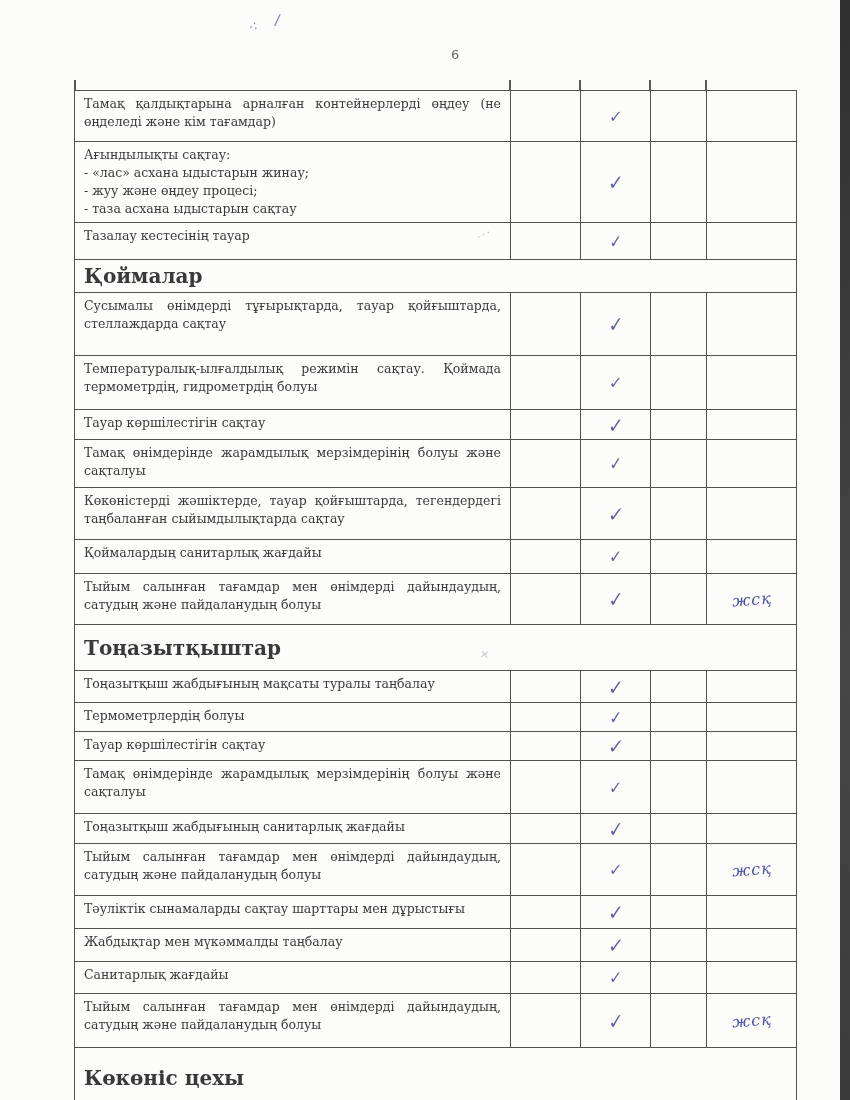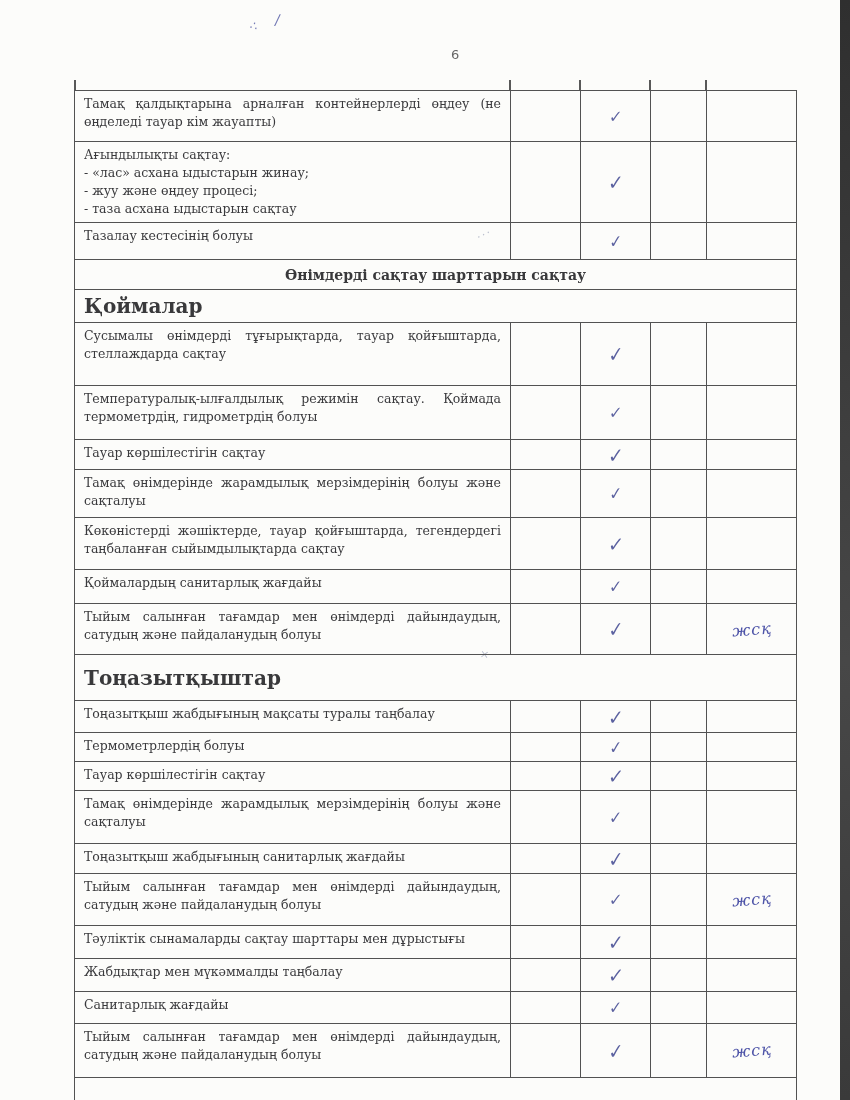--- a/index.html
+++ b/index.html
@@ -101,45 +101,42 @@
   <table class="checklist">
     <colgroup>
       <col style="width:436px">
       <col style="width:70px">
       <col style="width:70px">
       <col style="width:56px">
       <col style="width:90px">
     </colgroup>
     <tbody>
         <tr style="height: 51px;">
-          <td class="c-text">Тамақ қалдықтарына арналған контейнерлерді өңдеу (не өңделеді тауар кім жауапты)</td>
+          <td class="c-text">Тамақ қалдықтарына арналған контейнерлерді өңдеу (не өңделеді және кім тағамдар)</td>
           <td class="c-sm"></td>
           <td class="c-check"><span class="check" style="transform: rotate(-5deg) skewX(-8deg); font-size: 16px;">✓</span></td>
           <td class="c-sm"></td>
           <td class="c-note"></td>
         </tr>
         <tr style="height: 81px;">
           <td class="c-text">Ағындылықты сақтау:
 - «лас» асхана ыдыстарын жинау;
 - жуу және өңдеу процесі;
 - таза асхана ыдыстарын сақтау</td>
           <td class="c-sm"></td>
           <td class="c-check"><span class="check" style="transform: rotate(-8deg) skewX(-8deg); font-size: 19px;">✓</span></td>
           <td class="c-sm"></td>
           <td class="c-note"></td>
         </tr>
         <tr style="height: 37px;">
-          <td class="c-text">Тазалау кестесінің болуы</td>
+          <td class="c-text">Тазалау кестесінің тауар</td>
           <td class="c-sm"></td>
           <td class="c-check"><span class="check" style="transform: rotate(-11deg) skewX(-8deg); font-size: 16px;">✓</span></td>
           <td class="c-sm"></td>
           <td class="c-note"></td>
-        </tr>
-        <tr style="height: 30px;">
-          <td colspan="5" class="c-header">Өнімдерді сақтау шарттарын сақтау</td>
         </tr>
         <tr style="height: 29px;">
           <td colspan="5" class="c-section">Қоймалар</td>
         </tr>
         <tr style="height: 63px;">
           <td class="c-text">Сусымалы өнімдерді тұғырықтарда, тауар қойғыштарда, стеллаждарда сақтау</td>
           <td class="c-sm"></td>
           <td class="c-check"><span class="check" style="transform: rotate(-11deg) skewX(-8deg); font-size: 19px;">✓</span></td>
           <td class="c-sm"></td>
           <td class="c-note"></td>

